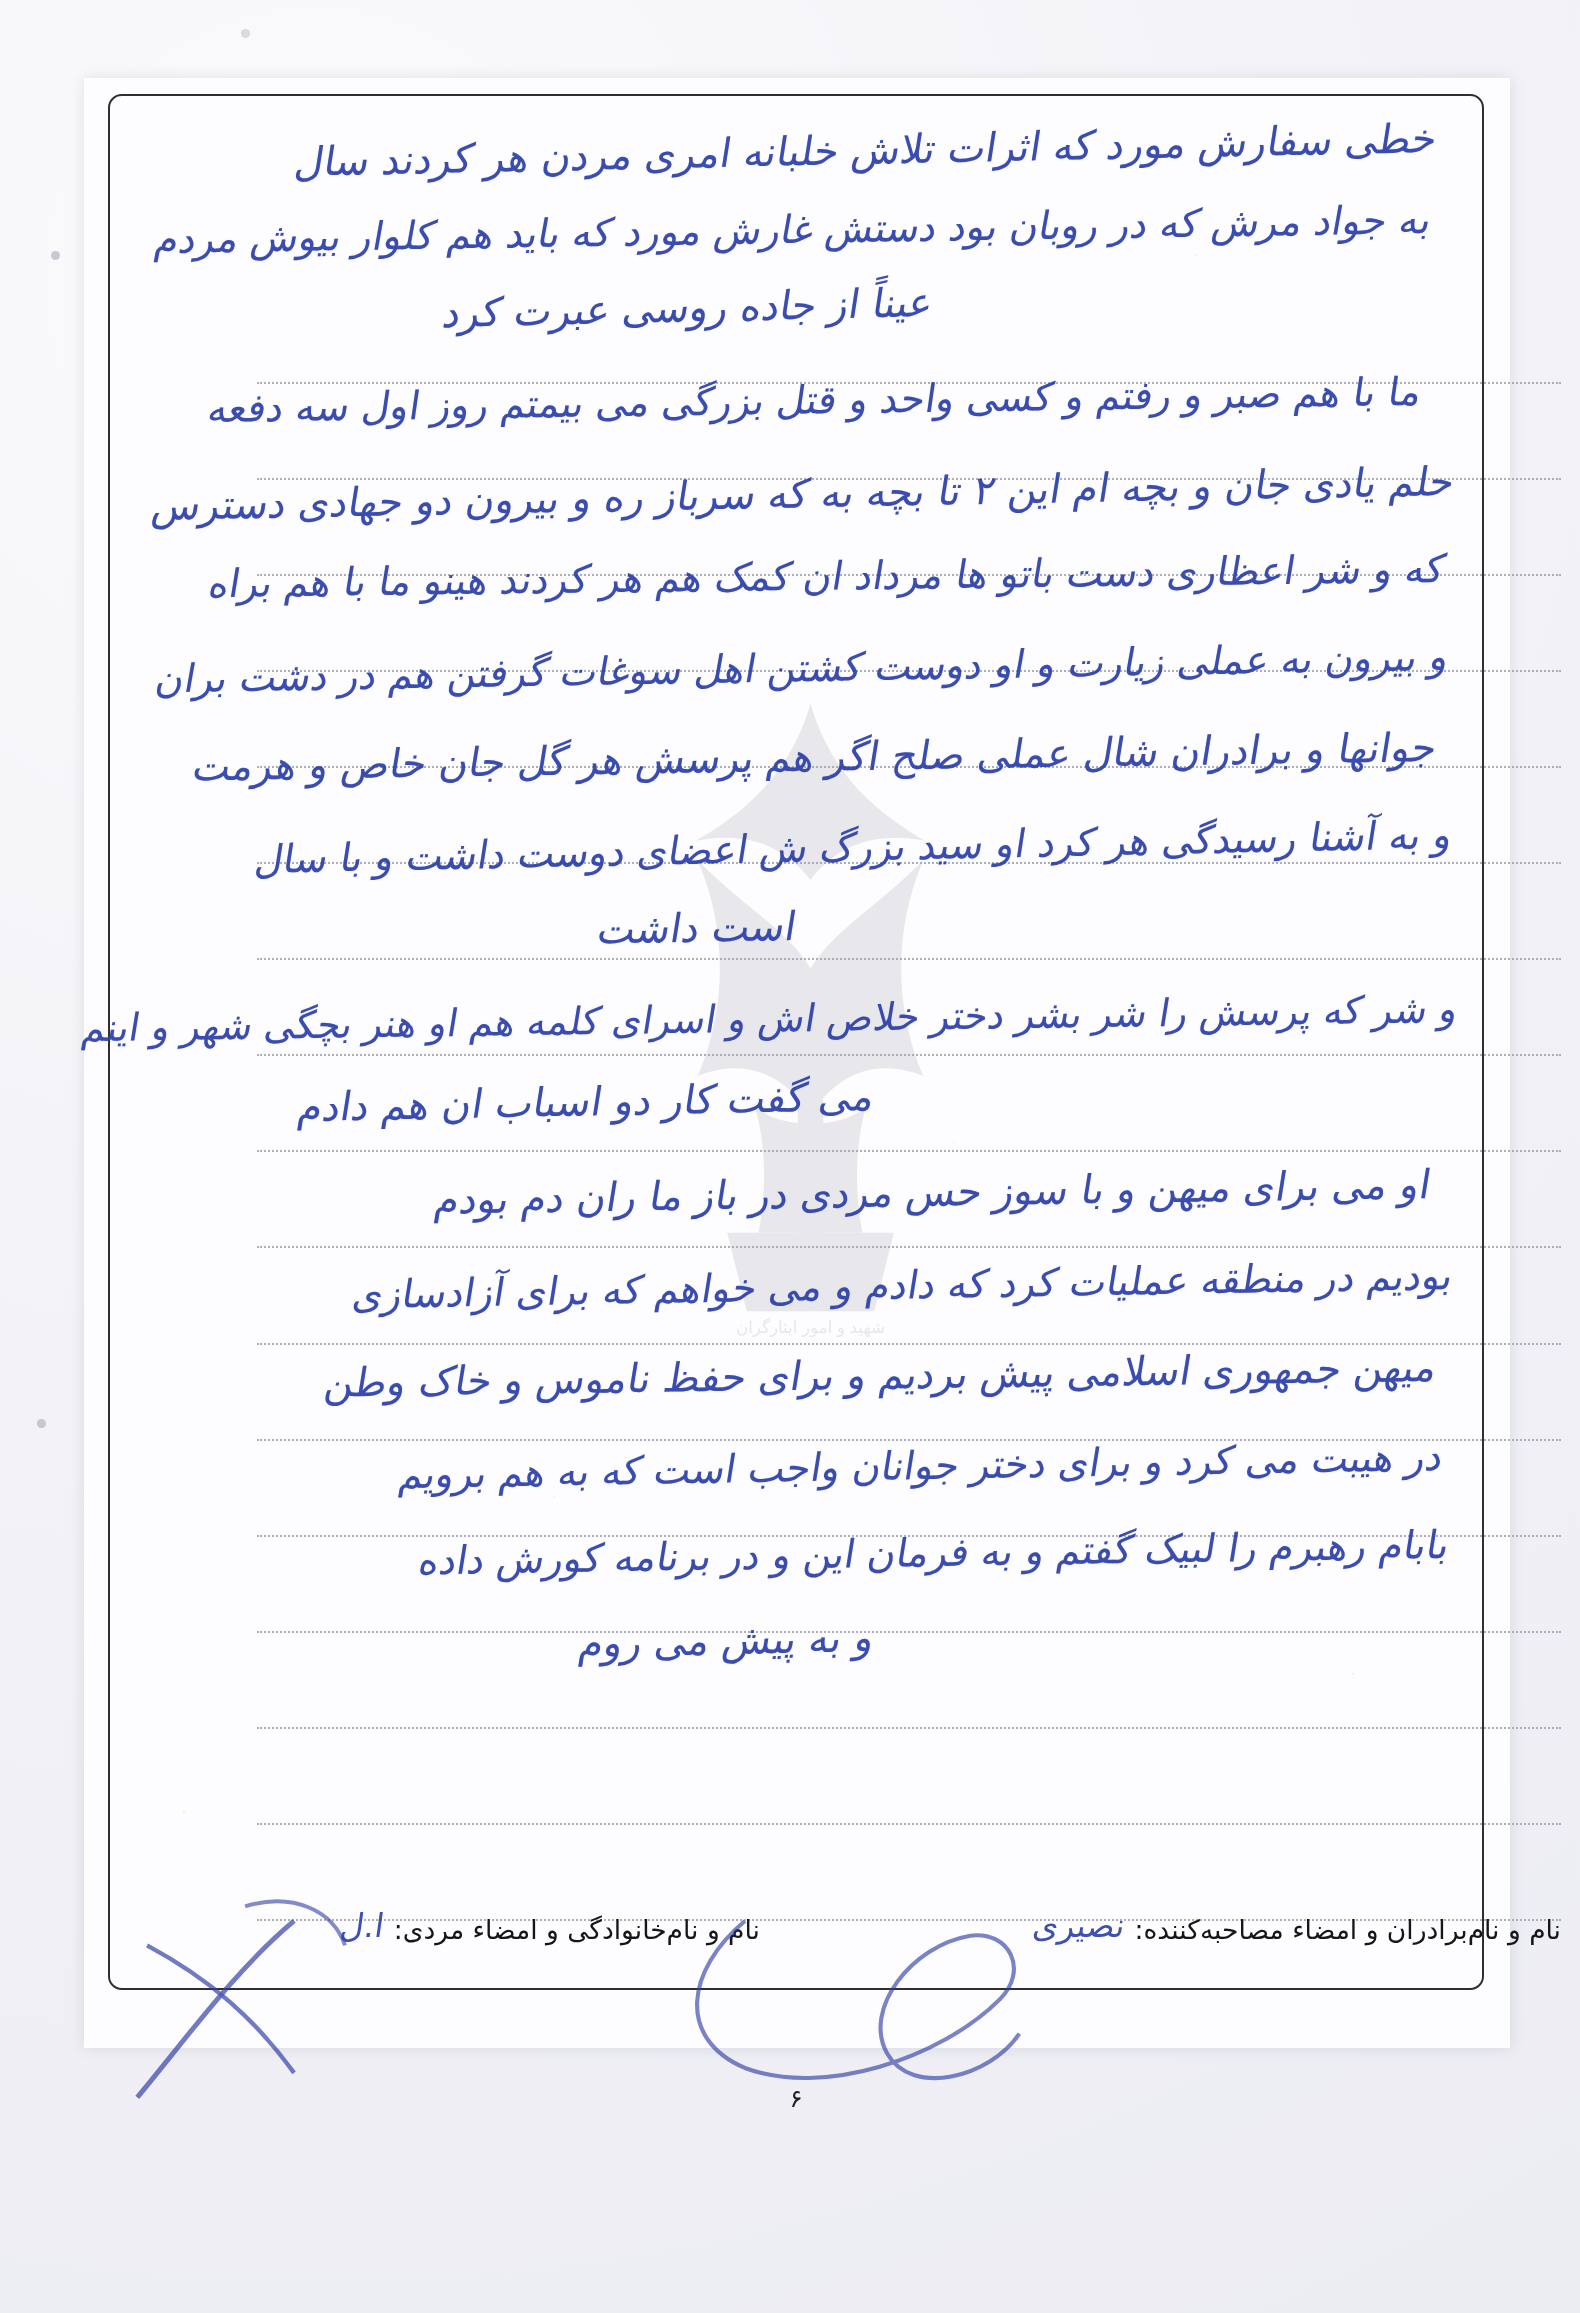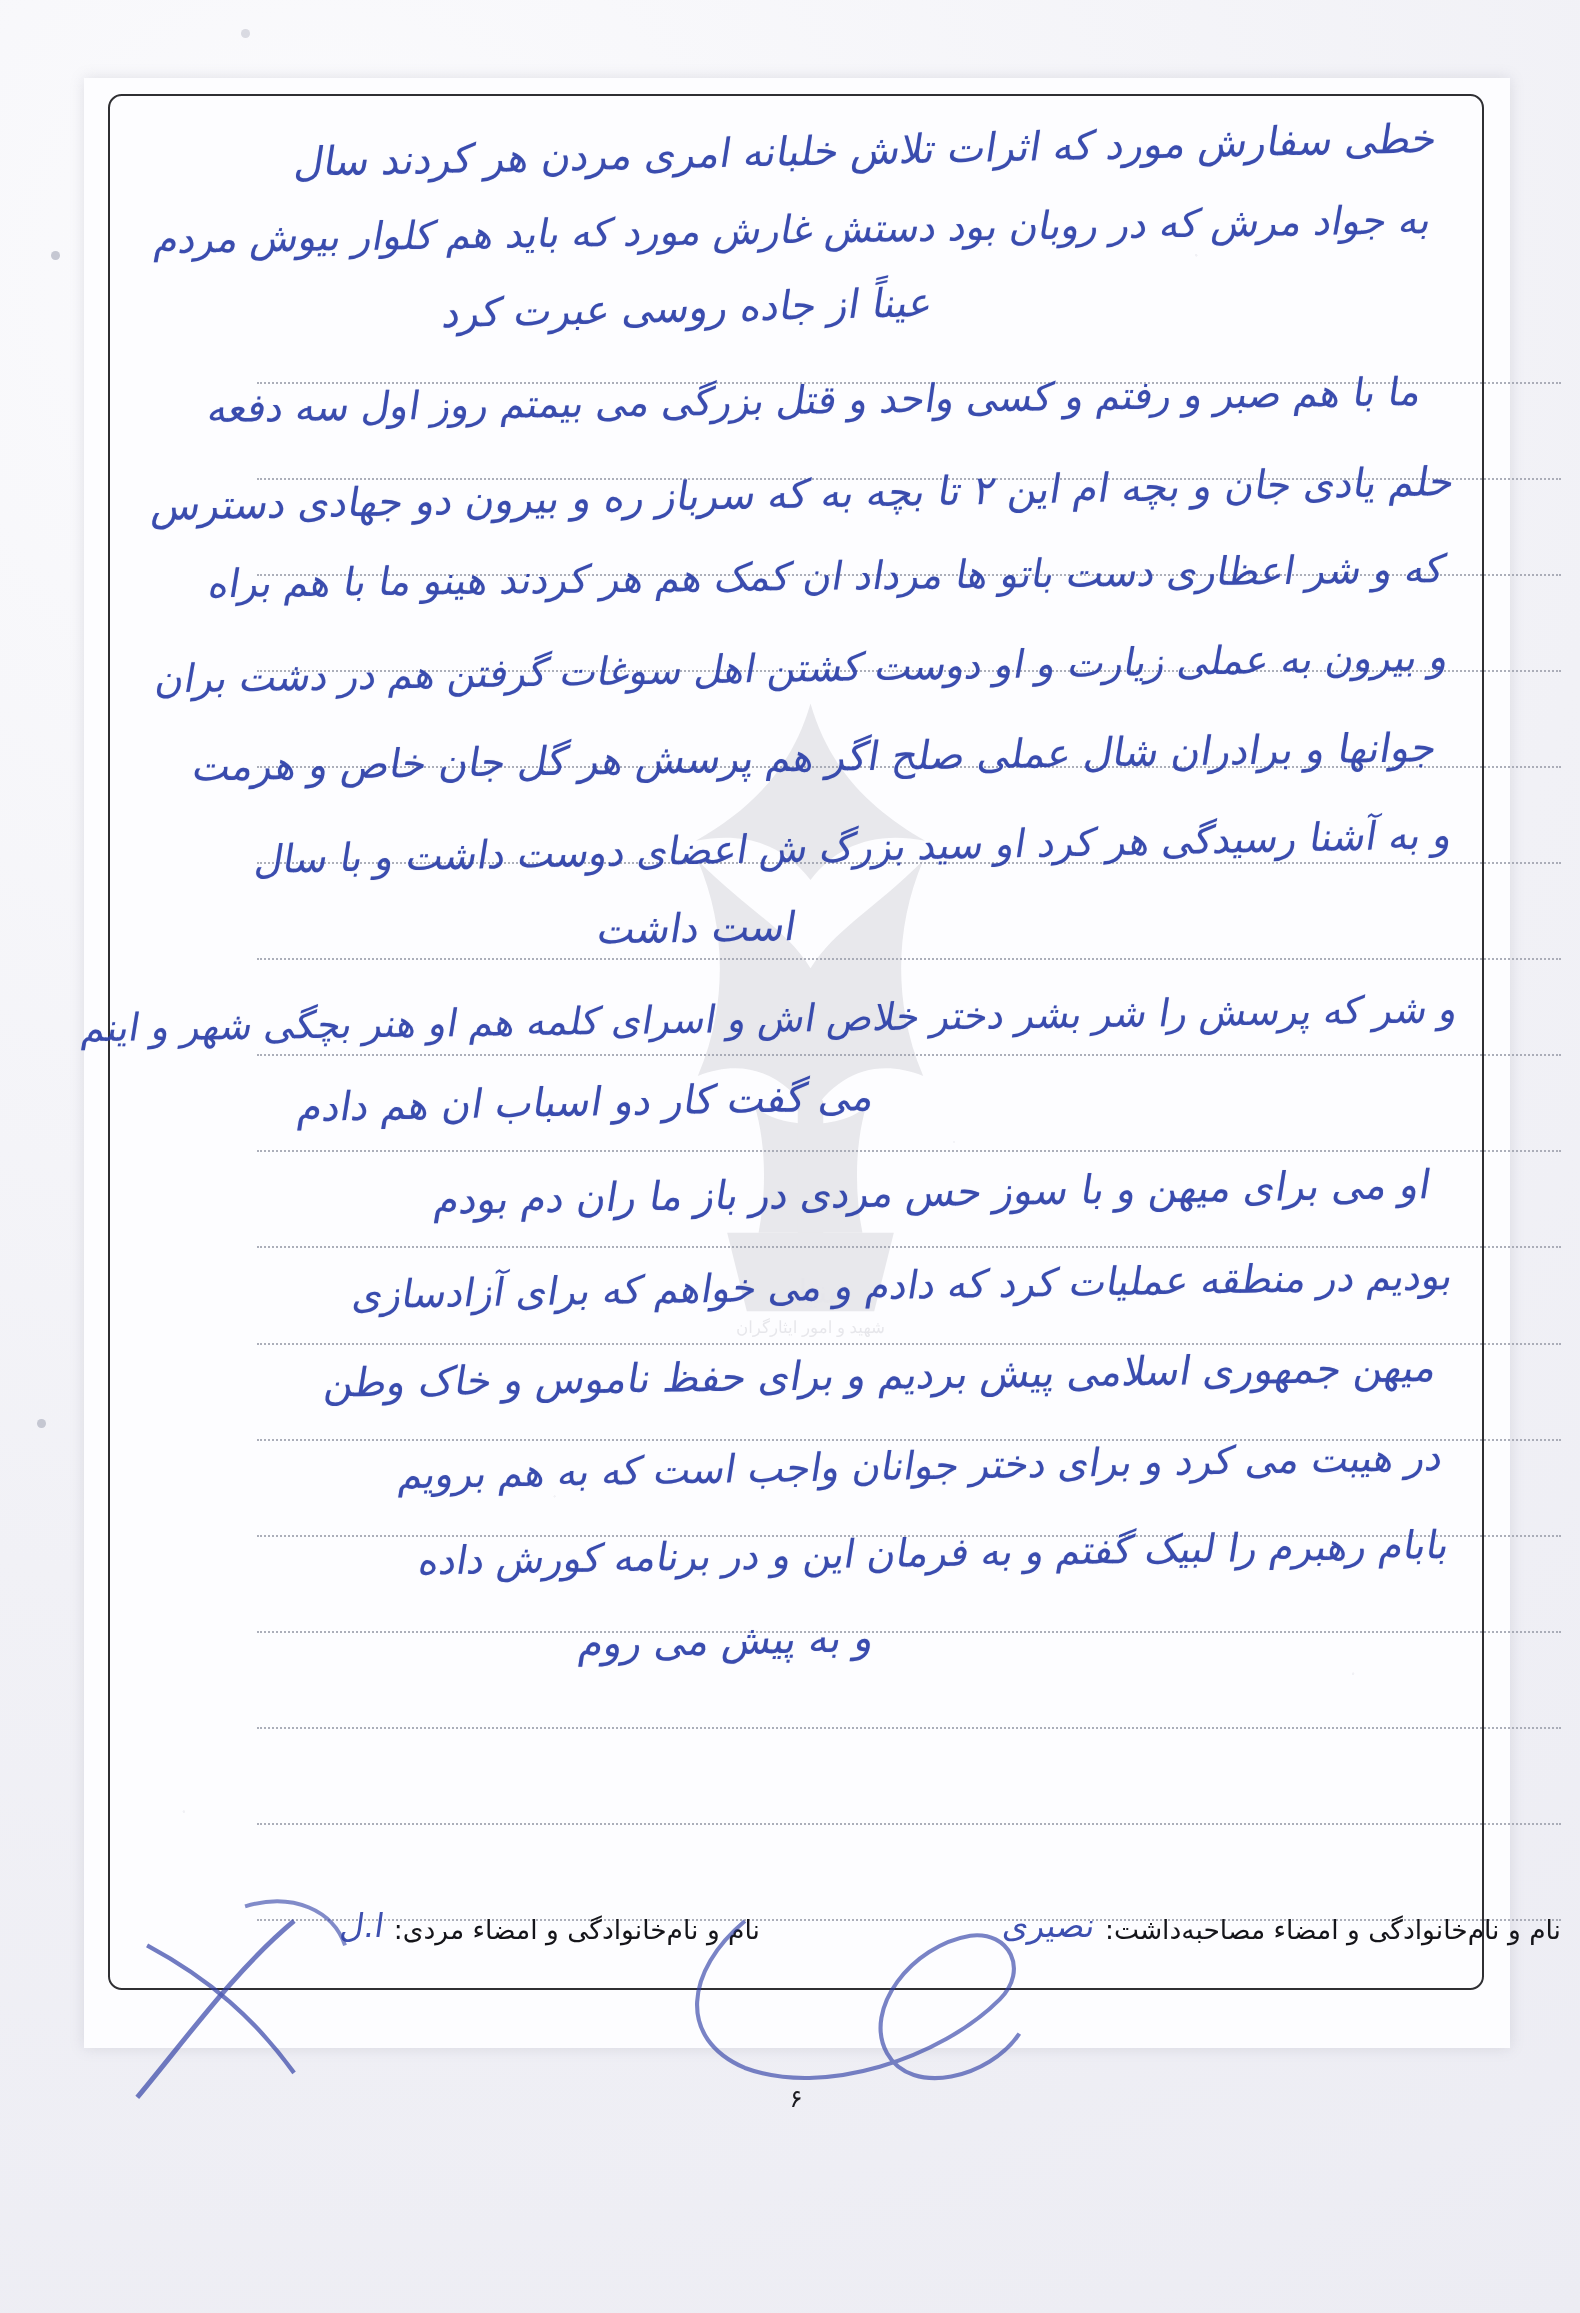--- a/index.html
+++ b/index.html
@@ -245,21 +245,21 @@
       <div class="hand-line" style="top:1068px; right:51px; transform:rotate(-0.9deg) skewX(-10deg); font-size:40px;">او می برای میهن و با سوز حس مردی در باز ما ران دم بودم</div>
       <div class="hand-line" style="top:1160px; right:29px; transform:rotate(-1.0deg) skewX(-10deg); font-size:39px;">بودیم در منطقه عملیات کرد که دادم و می خواهم که برای آزادسازی</div>
       <div class="hand-line" style="top:1251px; right:45px; transform:rotate(-0.8deg) skewX(-10deg); font-size:40px;">میهن جمهوری اسلامی پیش بردیم و برای حفظ ناموس و خاک وطن</div>
       <div class="hand-line" style="top:1341px; right:39px; transform:rotate(-1.0deg) skewX(-10deg); font-size:39px;">در هیبت می کرد و برای دختر جوانان واجب است که به هم برویم</div>
       <div class="hand-line" style="top:1429px; right:33px; transform:rotate(-0.9deg) skewX(-10deg); font-size:39px;">بابام رهبرم را لبیک گفتم و به فرمان این و در برنامه کورش داده</div>
       <div class="hand-line" style="top:1521px; right:608px; transform:rotate(-1.2deg) skewX(-10deg); font-size:40px;">و به پیش می روم</div>
     </div>
 
     <div class="footer-row">
       <div class="footer-field">
-        <span class="footer-label">نام و نام‌خانوادگی و امضاء مصاحبه‌داشت:</span>
+        <span class="footer-label">نام و نام‌برادران و امضاء مصاحبه‌کننده:</span>
         <span class="footer-value">نصیری</span>
       </div>
       <div class="footer-field">
         <span class="footer-label">نام و نام‌خانوادگی و امضاء مردی:</span>
         <span class="footer-value">ا.ل</span>
       </div>
     </div>
 
     <div class="page-number">۶</div>
   </div>

